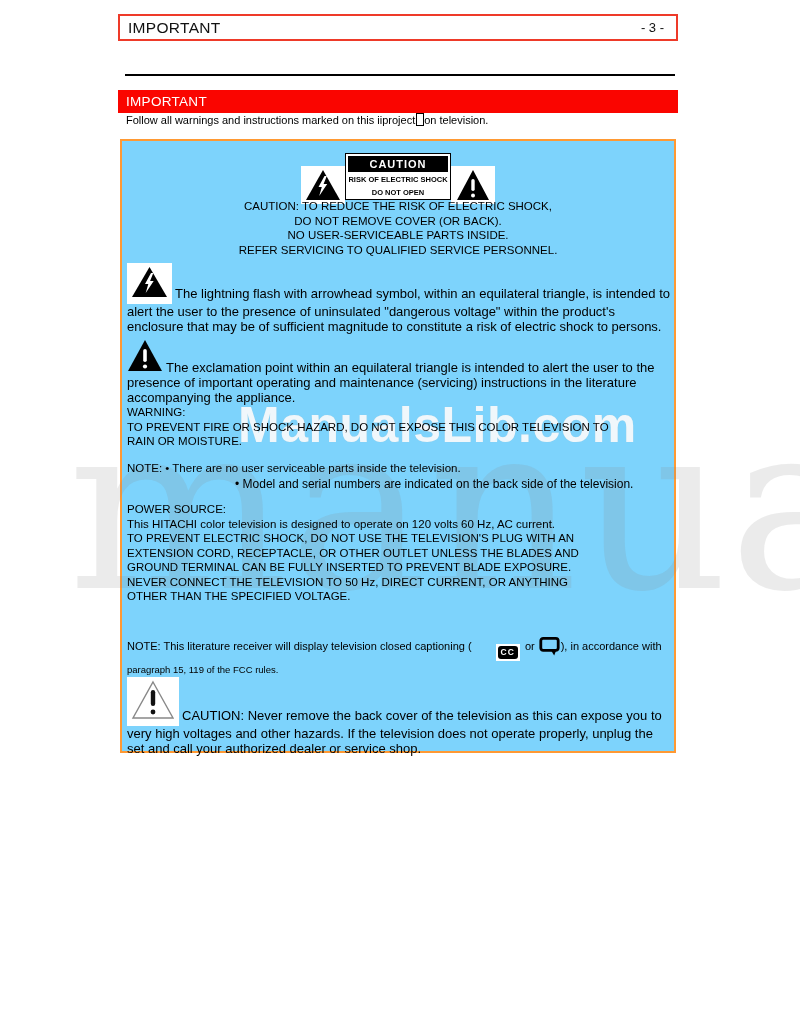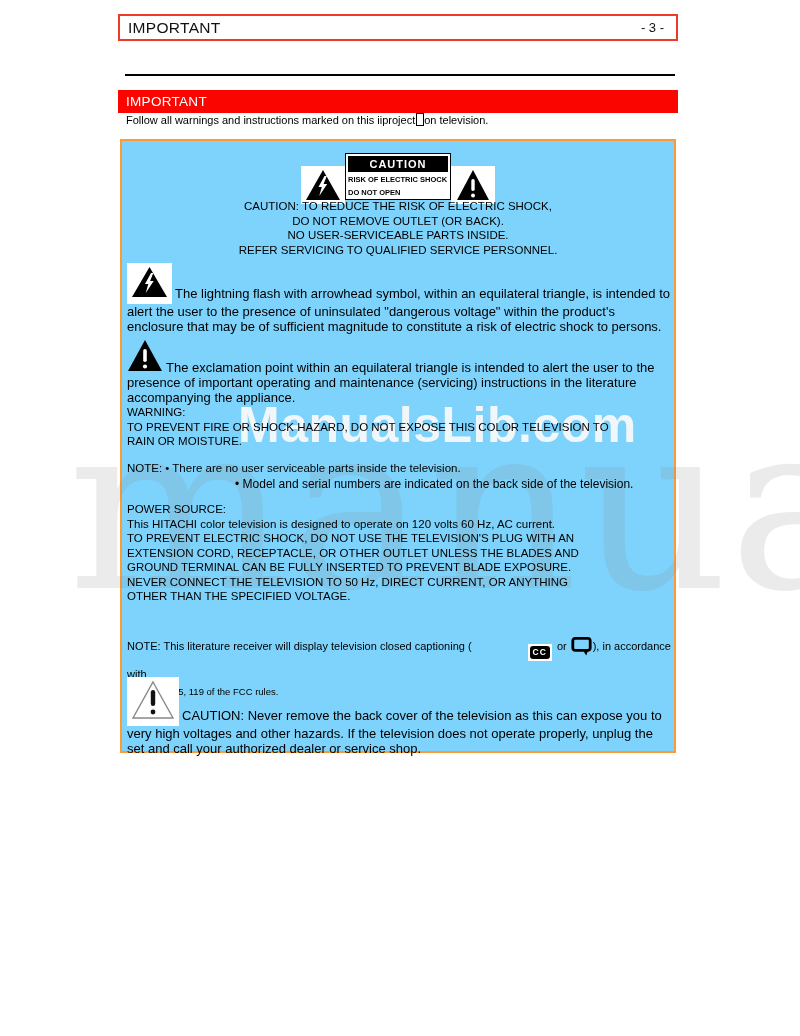--- a/index.html
+++ b/index.html
@@ -44,41 +44,41 @@
   .yellow-box > * { position:absolute; z-index:3; }
 
   
   .caution-assembly { left:0; right:0; top:5px; height:58px; display:flex; justify-content:center; align-items:flex-end; }
   .tri-chip { width:44px; height:38px; background:#fff; display:flex; align-items:center; justify-content:center; }
   .label-box { width:106px; background:#fff; border:1px solid #000; padding:2px; margin-bottom:4px; }
   .caution-title {
     background:#000; color:#fff; text-align:center; font-weight:bold;
     font-size:11px; height:16px; line-height:16px; letter-spacing:1px;
   }
-  .caution-sub { font-size:7.5px; font-weight:bold; text-align:left; line-height:9.5px; padding-top:3px; color:#000; }
+  .caution-sub { font-size:7.5px; font-weight:bold; text-align:center; line-height:9.5px; padding-top:3px; color:#000; }
 
   .caution-lines { left:0; right:0; top:58px; text-align:center; font-size:11.5px; line-height:14.6px; }
 
   
   .icon-para { font-size:13px; line-height:15px; width:543px; left:5px; }
   .icon-para .lead-icon { display:inline-block; vertical-align:baseline; margin-right:3px; }
   .white-chip { background:#fff; padding:3px 4px; }
   #para-lightning { top:122px; }
   #para-exclamation { top:198px; }
   #para-caution2 { top:536px; }
 
   .text-block { font-size:11.5px; line-height:14.6px; left:5px; }
   #block-warning { top:264px; }
   #block-note1 { top:320px; }
   #note1-sub { font-size:12px; margin-left:108px; margin-top:1px; }
   #block-power { top:361px; line-height:14.5px; }
 
   #block-ccnote { top:494px; left:5px; width:545px; font-size:11px; }
   .cc-row { line-height:22px; }
-  .cc-chip { display:inline-block; background:#fff; padding:2px; vertical-align:-5px; margin-left:56px; margin-right:5px; line-height:0;text-decoration:underline; }
+  .cc-chip { display:inline-block; background:#fff; padding:2px; vertical-align:-5px; margin-left:24px; margin-right:5px; line-height:0;text-decoration:underline; }
   .cc-inner {
     display:inline-block; background:#000; color:#fff; font-size:8.5px; font-weight:bold;
     line-height:13px; padding:0 3px; border-radius:3px; letter-spacing:1px;
   }
   .bubble-icon { vertical-align:-6px; margin-left:4px; margin-right:1px; }
   .cc-line2 { font-size:9.5px; margin-top:1px; }
 
   
   .bottom-strip {
     position:absolute; left:120px; top:845px; width:556px; height:17px;
@@ -136,21 +136,21 @@
         <svg width="34" height="32" viewBox="0 0 34 32">
           <polygon points="17,1 33,31 1,31" fill="#000"></polygon>
           <rect x="15.3" y="10" width="3.4" height="12" rx="1.7" fill="#fff"></rect>
           <circle cx="17" cy="26.5" r="2" fill="#fff"></circle>
         </svg>
       </div>
     </div>
 
     <div class="caution-lines">
       <div>CAUTION: TO REDUCE THE RISK OF ELECTRIC SHOCK,</div>
-      <div>DO NOT REMOVE OUTLET (OR BACK).</div>
+      <div>DO NOT REMOVE COVER (OR BACK).</div>
       <div>NO USER-SERVICEABLE PARTS INSIDE.</div>
       <div>REFER SERVICING TO QUALIFIED SERVICE PERSONNEL.</div>
     </div>
 
     <div class="icon-para" id="para-lightning">
       <span class="lead-icon white-chip">
         <svg width="37" height="32" viewBox="0 0 37 32">
           <polygon points="18.5,1 36,31 1,31" fill="#000"></polygon>
           <polygon points="20,7 14,18 17.3,18 14.7,27 22.7,15 19.1,15 22.3,7" fill="#fff"></polygon>
         </svg>

